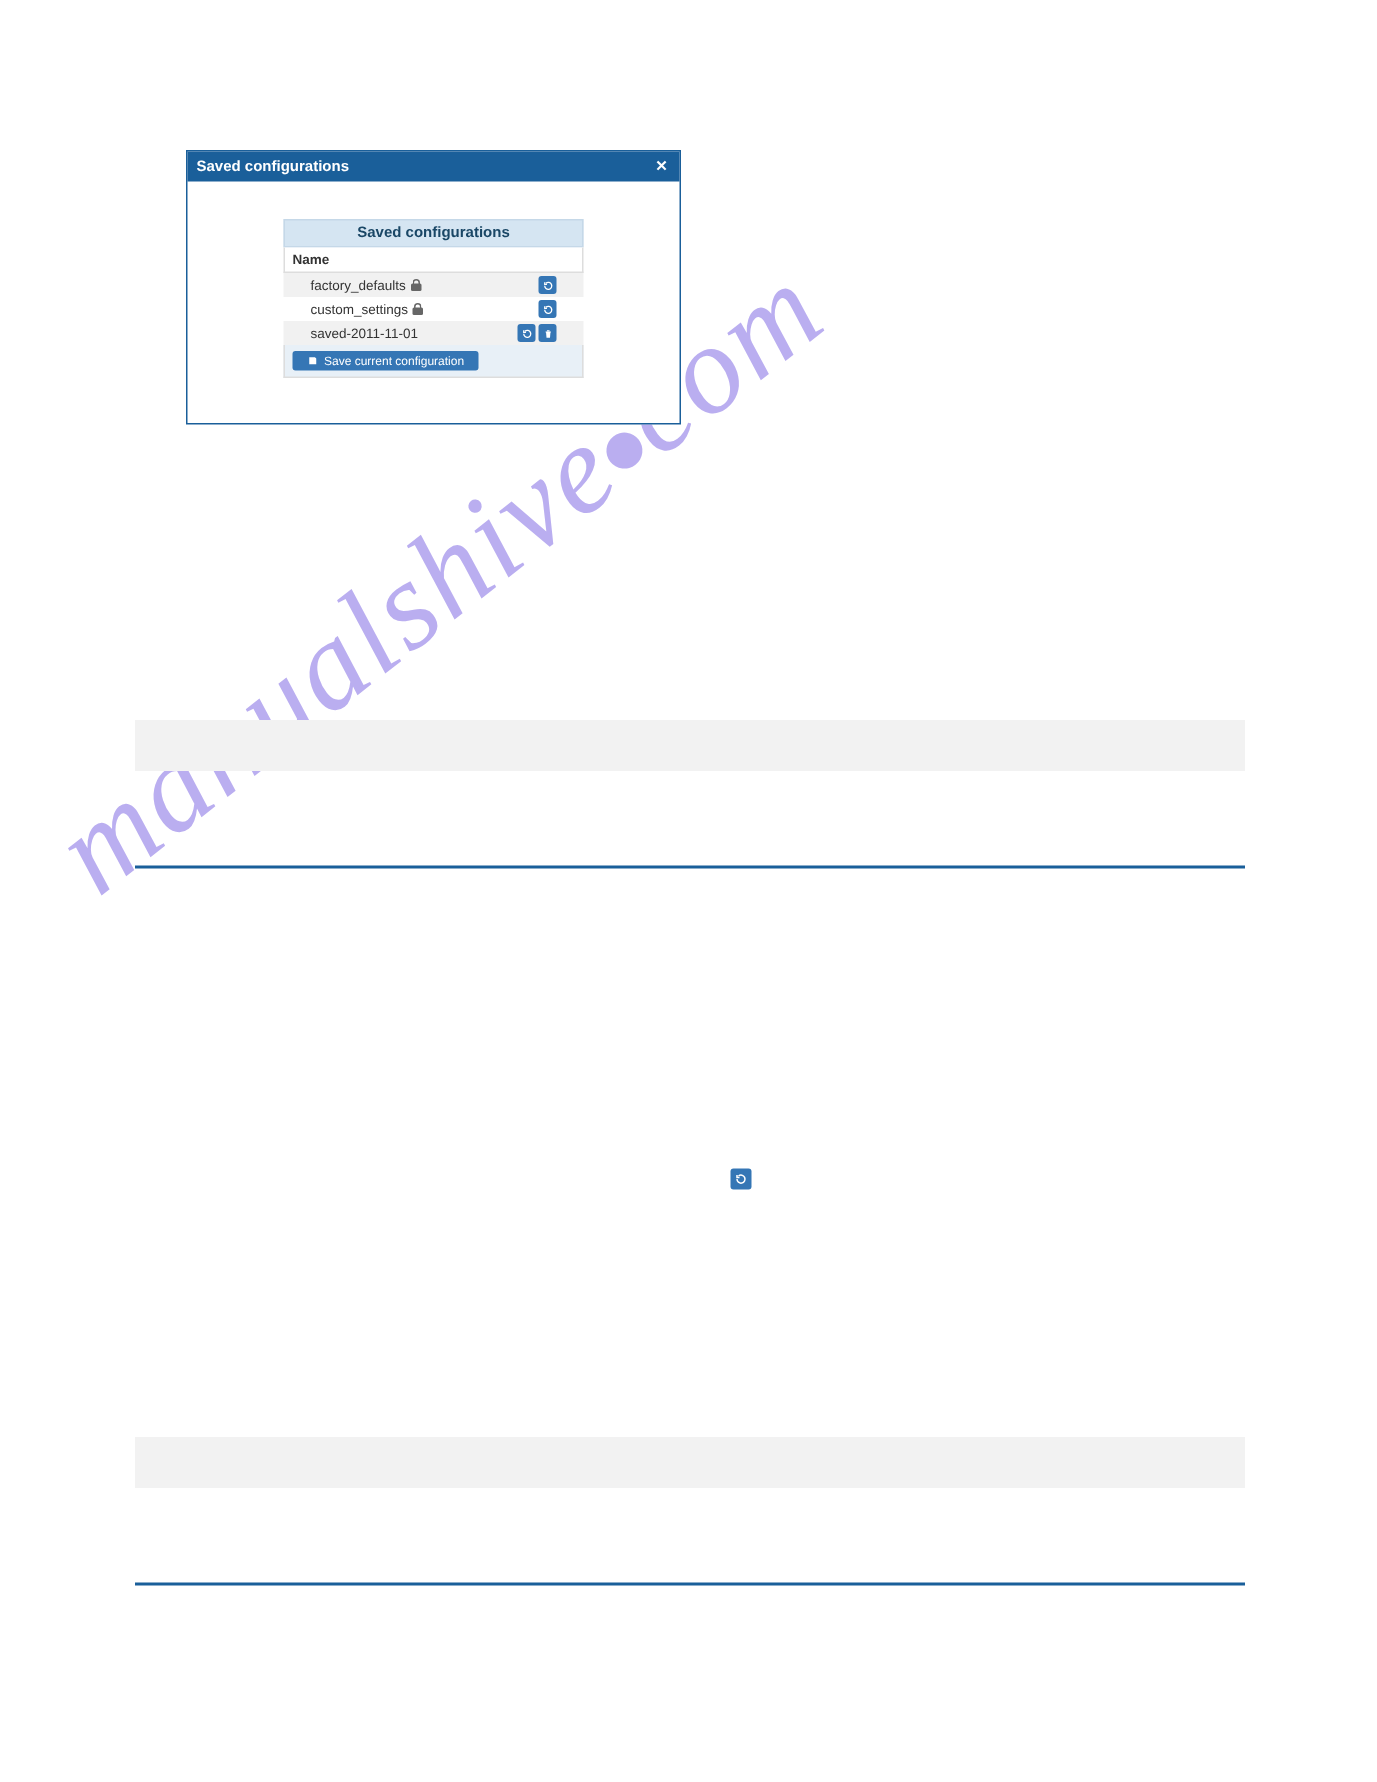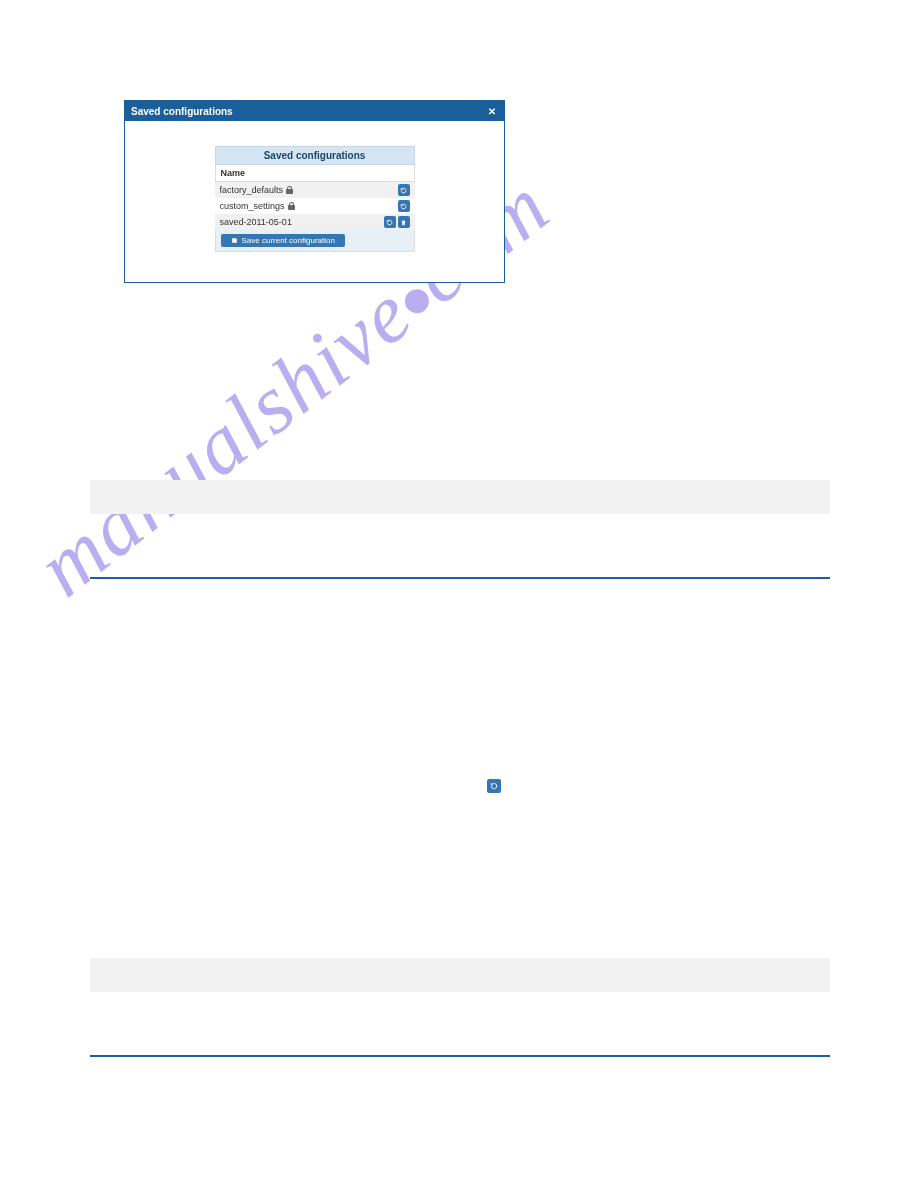--- a/index.html
+++ b/index.html
@@ -10,21 +10,21 @@
     font-family: Arial, Helvetica, sans-serif;
     font-size: 11px;
     color: #333;
     position: relative;
     overflow: hidden;
   }
   .dialog {
     position: absolute;
     left: 124px;
     top: 100px;
-    width: 381px;
+    width: 330px;
     border: 1px solid #1a5f9a;
     background: #fff;
     padding-bottom: 30px;
   }
   .dialog-titlebar {
     height: 20px;
     background: #1a5f9a;
     color: #ffffff;
     display: flex;
     align-items: center;
@@ -58,21 +58,21 @@
     font-size: 9px;
     color: #333;
     padding: 3px 5px;
     border: 1px solid #ddd;
     border-top: none;
   }
   .config-row {
     display: flex;
     align-items: center;
     justify-content: space-between;
-    padding: 2px 5px;
+    padding: 2px 18px;
     font-size: 9px;
     color: #333;
     min-height: 16px;
   }
   .config-row:nth-child(odd) { background: #f1f1f1; }
   .config-row:nth-child(even) { background: #ffffff; }
   .config-name { display: flex; align-items: center; gap: 3px; }
   .lock-icon {
     width: 7px; height: 8px;
     position: relative;
@@ -230,21 +230,21 @@
         <span class="row-actions">
           <span class="mini-btn">
             <svg viewBox="0 0 24 24">
                 <path fill="none" stroke="#fff" stroke-width="3" d="M4 12a8 8 0 1 0 3-6M4 4v5h5"></path>
               </svg>
           </span>
         </span>
       </div>
       <div class="config-row">
         <span class="config-name">
-          <span>saved-2011-05-01</span>
+          <span>saved-2011-11-01</span>
         </span>
         <span class="row-actions">
           <span class="mini-btn">
             <svg viewBox="0 0 24 24">
                 <path fill="none" stroke="#fff" stroke-width="3" d="M4 12a8 8 0 1 0 3-6M4 4v5h5"></path>
               </svg>
           </span>
           <span class="mini-btn">
             <svg viewBox="0 0 24 24">
                 <path fill="#fff" d="M6 7h12v2H6zM7 9h10l-1 12H8zM9 4h6v2H9z"></path>

